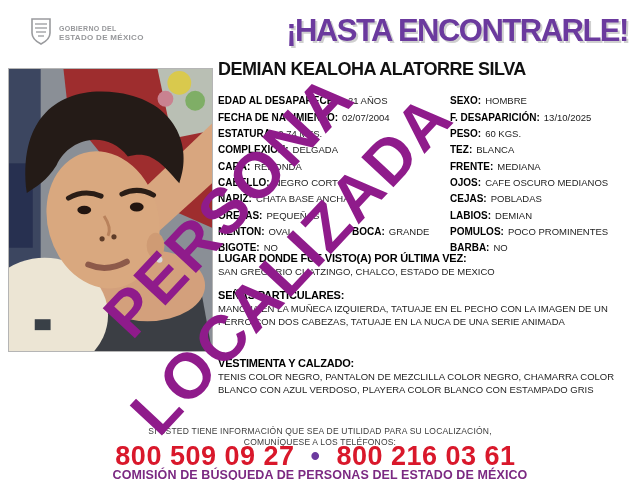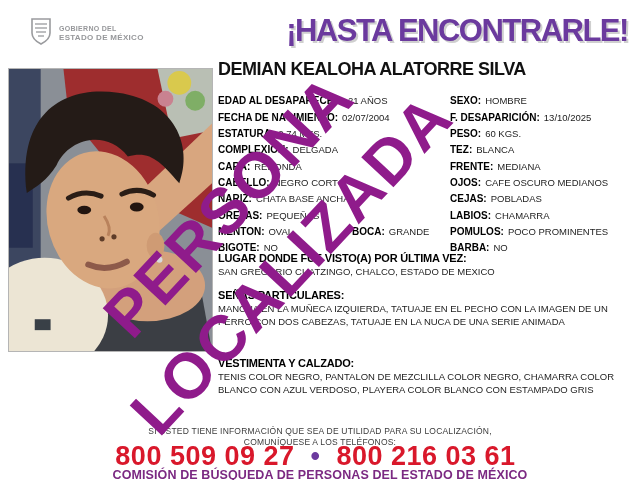--- a/index.html
+++ b/index.html
@@ -179,21 +179,21 @@
     <div class="frow">
         <span class="flabel">OJOS:</span>
         <span class="fvalue">CAFE OSCURO MEDIANOS</span>
       </div>
     <div class="frow">
         <span class="flabel">CEJAS:</span>
         <span class="fvalue">POBLADAS</span>
       </div>
     <div class="frow">
         <span class="flabel">LABIOS:</span>
-        <span class="fvalue">CHAMARRA</span>
+        <span class="fvalue">DEMIAN</span>
       </div>
     <div class="frow">
         <span class="flabel">POMULOS:</span>
         <span class="fvalue">POCO PROMINENTES</span>
       </div>
     <div class="frow">
         <span class="flabel">BARBA:</span>
         <span class="fvalue">NO</span>
       </div>
   </div>

